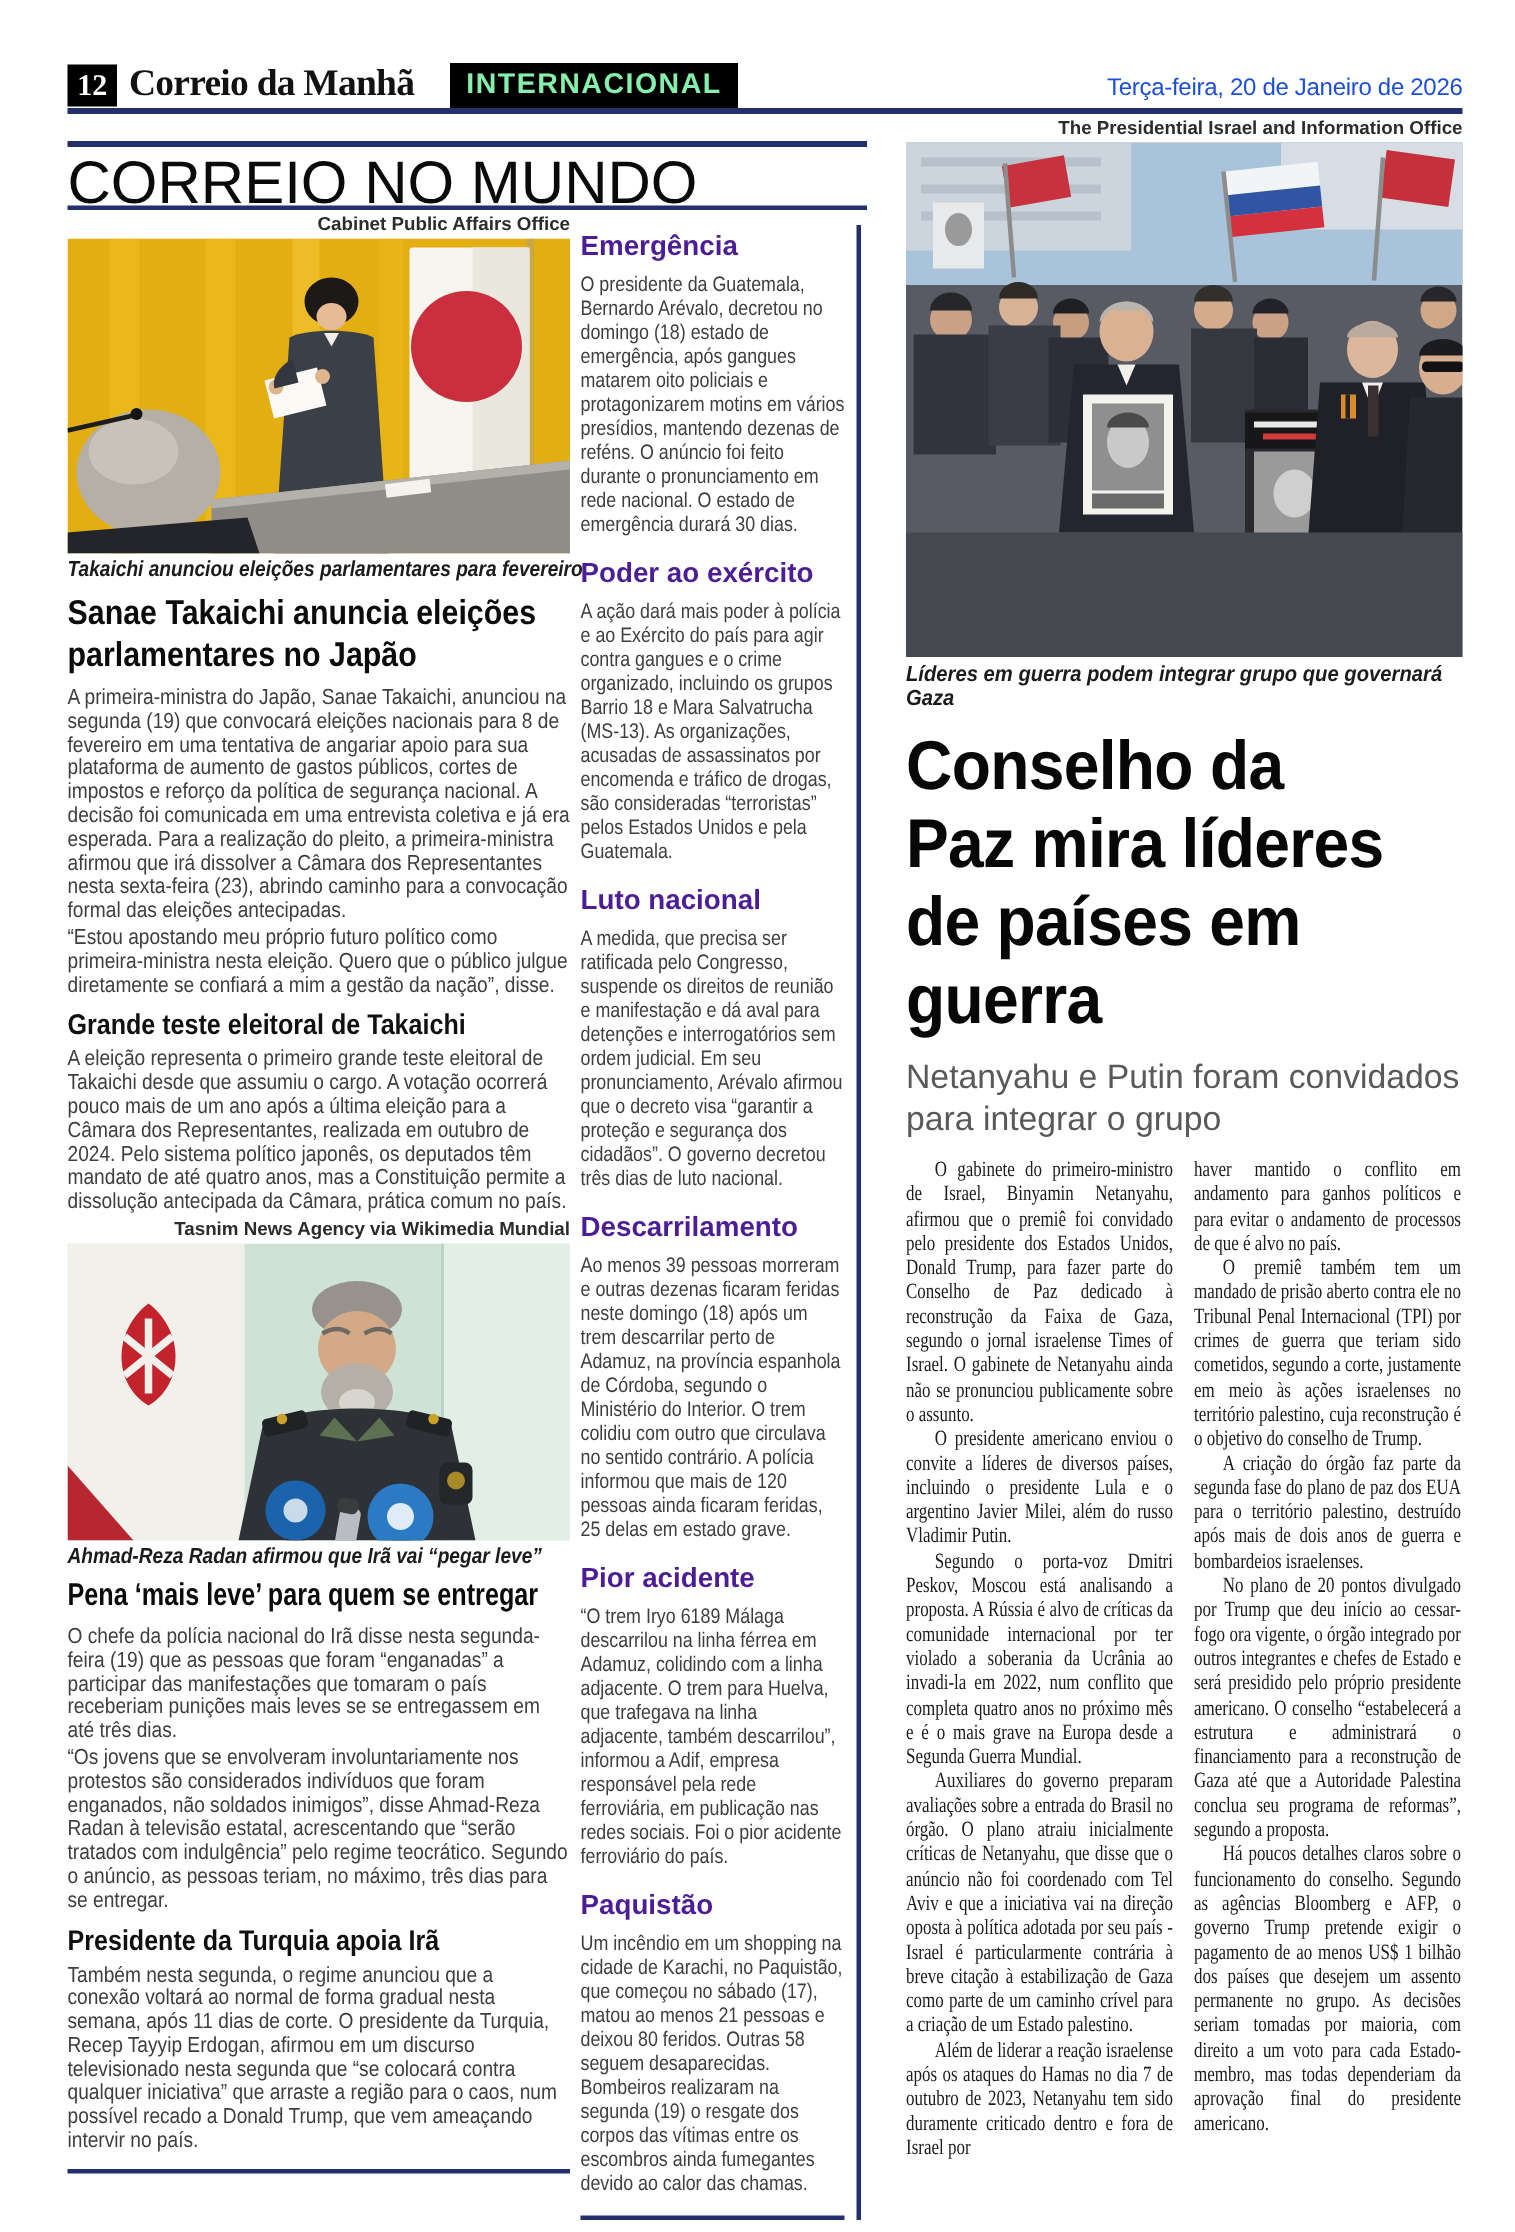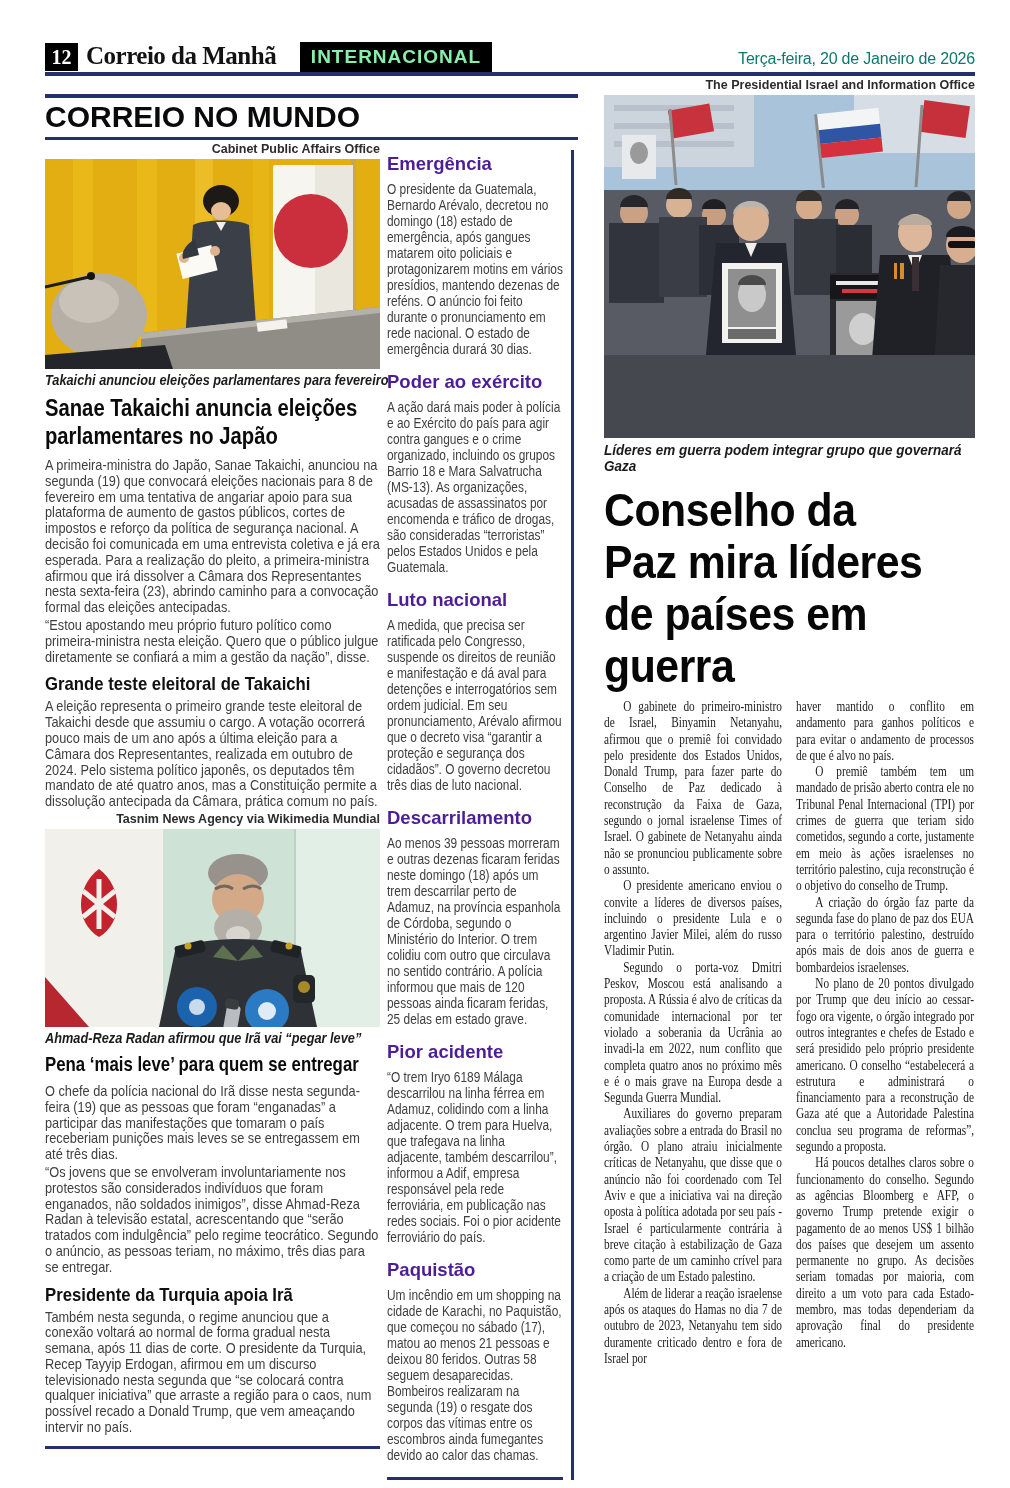--- a/index.html
+++ b/index.html
@@ -12,27 +12,27 @@
 
   
   .pageno{left:45px;top:43px;width:33px;height:28px;background:#000;color:#fff;
           display:flex;align-items:center;justify-content:center;
           font:bold 20px "Liberation Serif",serif;}
   .masthead{left:86px;top:42px;font-family:"Liberation Serif",serif;font-weight:bold;
             font-size:25px;letter-spacing:-0.5px;color:#121212;}
   .banner{left:300px;top:42px;width:192px;height:30px;background:#000;color:#86efac;
           display:flex;align-items:center;justify-content:center;font-weight:bold;
           font-size:19px;letter-spacing:1px;}
-  .date{right:35px;top:50px;font-size:16px;color:#0f766e;letter-spacing:-0.2px;}
+  .date{right:35px;top:50px;font-size:16px;color:#1d4ed8;letter-spacing:-0.2px;}
   .hrule{height:3px;background:var(--navy);}
   .header-rule{left:45px;top:72px;width:930px;height:4px;}
 
   
   .cnm-top{left:45px;top:94px;width:533px;height:4px;}
-  .cnm-title{left:45px;top:100px;font-size:30px;font-weight:700;letter-spacing:0;color:#0a0a0a;}
+  .cnm-title{left:45px;top:100px;font-size:40px;font-weight:400;letter-spacing:0;color:#0a0a0a;}
   .cnm-bot{left:45px;top:137px;width:533px;height:3px;}
 
   
   .col-left{left:45px;top:142px;width:335px;}
   .col-mid{left:387px;top:153px;width:176px;}
   .vdiv{left:571px;top:150px;width:3px;height:1330px;background:var(--navy);}
   .col-right{left:604px;top:78px;width:371px;}
 
   
   .sx93{transform:scaleX(.93);transform-origin:0 0;width:107.5%;}
@@ -342,20 +342,21 @@
 
     <div class="caption-r sx93">Líderes em guerra podem integrar grupo que governará Gaza</div>
 
     <div class="hl-big hl-lines sx93">
       <div>Conselho da</div>
       <div>Paz mira líderes</div>
       <div>de países em</div>
       <div>guerra</div>
     </div>
 
+    <div class="subhead-r">Netanyahu e Putin foram convidados para integrar o grupo</div>
 
     <div class="rcols">
       <div class="rcol">
         <div class="sx78">
           <p>O gabinete do primeiro-ministro de Israel, Binyamin Netanyahu, afirmou que o premiê foi convidado pelo presidente dos Estados Unidos, Donald Trump, para fazer parte do Conselho de Paz dedicado à reconstrução da Faixa de Gaza, segundo o jornal israelense Times of Israel. O gabinete de Netanyahu ainda não se pronunciou publicamente sobre o assunto.</p>
           <p>O presidente americano enviou o convite a líderes de diversos países, incluindo o presidente Lula e o argentino Javier Milei, além do russo Vladimir Putin.</p>
           <p>Segundo o porta-voz Dmitri Peskov, Moscou está analisando a proposta. A Rússia é alvo de críticas da comunidade internacional por ter violado a soberania da Ucrânia ao invadi-la em 2022, num conflito que completa quatro anos no próximo mês e é o mais grave na Europa desde a Segunda Guerra Mundial.</p>
           <p>Auxiliares do governo preparam avaliações sobre a entrada do Brasil no órgão. O plano atraiu inicialmente críticas de Netanyahu, que disse que o anúncio não foi coordenado com Tel Aviv e que a iniciativa vai na direção oposta à política adotada por seu país -Israel é particularmente contrária à breve citação à estabilização de Gaza como parte de um caminho crível para a criação de um Estado palestino.</p>
           <p>Além de liderar a reação israelense após os ataques do Hamas no dia 7 de outubro de 2023, Netanyahu tem sido duramente criticado dentro e fora de Israel por</p>
         </div>

